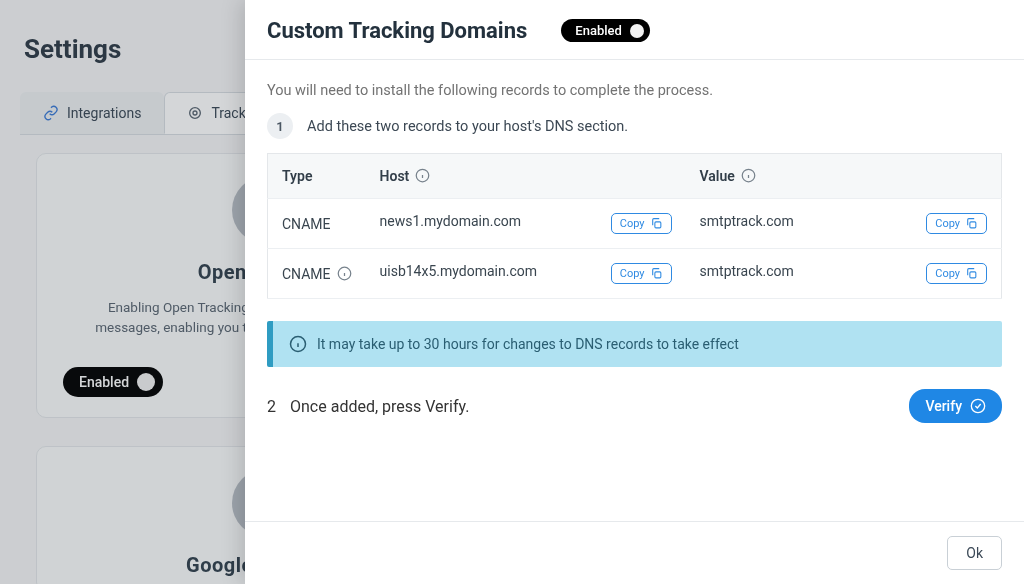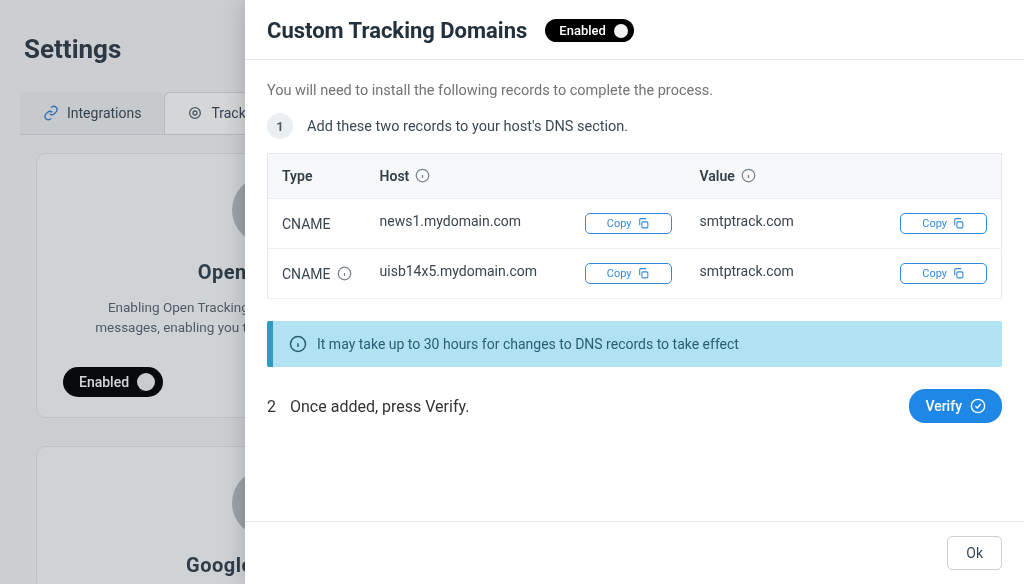--- a/index.html
+++ b/index.html
@@ -18,37 +18,37 @@
   .toggle-pill .knob { width:18px; height:18px; border-radius:50%; background:rgba(255,255,255,0.95); }
   .toggle-pill.small { font-size:13px; padding:4px 6px 4px 14px; }
   .toggle-pill.small .knob { width:14px; height:14px; }
   .card2 { margin-top: 28px; }
 
   
   .scrim { position:absolute; inset:0; background: rgba(40,50,60,0.20); }
 
   
   .modal { position:absolute; top:0; right:0; bottom:0; left:245px; background:#fff; box-shadow: -4px 0 20px rgba(0,0,0,0.15); display:flex; flex-direction:column; }
-  .m-head { display:flex; align-items:center; gap:18px; padding: 18px 22px 16px; border-bottom:1px solid #e6e9ec; }
+  .m-head { display:flex; align-items:center; gap:34px; padding: 18px 22px 16px; border-bottom:1px solid #e6e9ec; }
   .m-head h2 { font-size:22px; font-weight:700; color:#23313d; }
   .m-body { padding: 20px 22px; flex:1; overflow:auto; }
   .intro { color:#737373; font-size:14.5px; margin: 2px 0 14px; }
   .step { display:flex; align-items:center; gap:14px; margin: 6px 0 14px; color:#3c4854; font-size:14.5px; }
   .step .num { width:26px; height:26px; border-radius:50%; background:#eceff2; color:#4a5662; display:flex; align-items:center; justify-content:center; font-size:13px; font-weight:600; }
   .step-row { display:flex; align-items:center; gap:14px; }
 
   table.dns { width:100%; border-collapse: collapse; border:1px solid #e4e7ea; margin-bottom: 22px; }
   table.dns th, table.dns td { text-align:left; padding: 14px 14px; border-bottom:1px solid #eceff2; font-size:14px; color:#39454f; }
   table.dns th { background:#f6f8f9; font-weight:600; color:#323e49; }
   table.dns th:first-child, table.dns td:first-child { width: 95px; }
   table.dns th:nth-child(2) { width: 320px; }
   .cell-flex { display:flex; align-items:flex-start; justify-content:space-between; gap:28px; }
   .cell-left { display:flex; align-items:flex-start; gap:6px; }
 
-  .copy-btn { display:inline-flex; align-items:center; gap:5px; border:1px solid #2f8ae2; color:#2f8ae2; background:#fff; border-radius:5px; font-size:11px; padding: 3px 21px; cursor:pointer; }
+  .copy-btn { display:inline-flex; align-items:center; gap:5px; border:1px solid #2f8ae2; color:#2f8ae2; background:#fff; border-radius:5px; font-size:11px; padding: 3px 8px; cursor:pointer; }
   .copy-btn svg { width:13px; height:13px; }
 
   .notice { display:flex; align-items:center; gap:10px; background:#b0e2f2; border-left:6px solid #2f9cc2; padding: 14px 16px; color:#2a5e72; font-size:14px; border-radius:2px; margin-bottom: 22px; }
   .notice svg { width:18px; height:18px; flex:0 0 18px; color:#2a5e72; }
 
   .verify-row { display:flex; align-items:center; justify-content:space-between; }
   .btn-primary { display:inline-flex; align-items:center; gap:8px; background:#1f87e5; color:#fff; border:none; border-radius:16px; padding: 9px 16px; font-size:14px; font-weight:500; cursor:pointer; }
   .btn-primary svg { width:16px; height:16px; }
 
   .m-foot { border-top:1px solid #e6e9ec; padding: 14px 22px; display:flex; justify-content:flex-end; }

